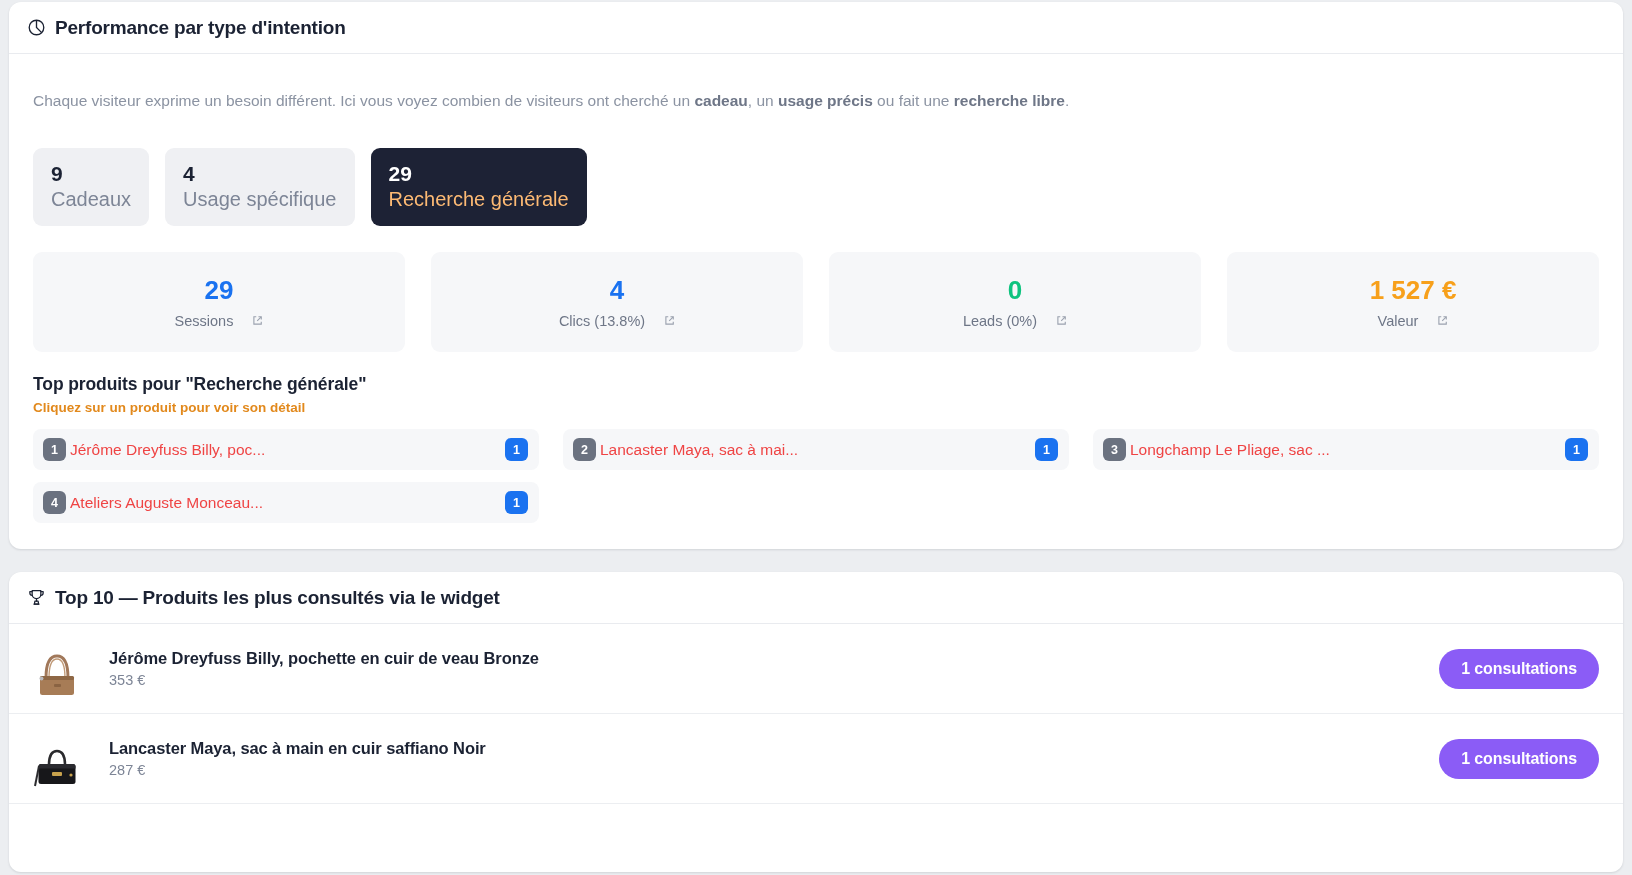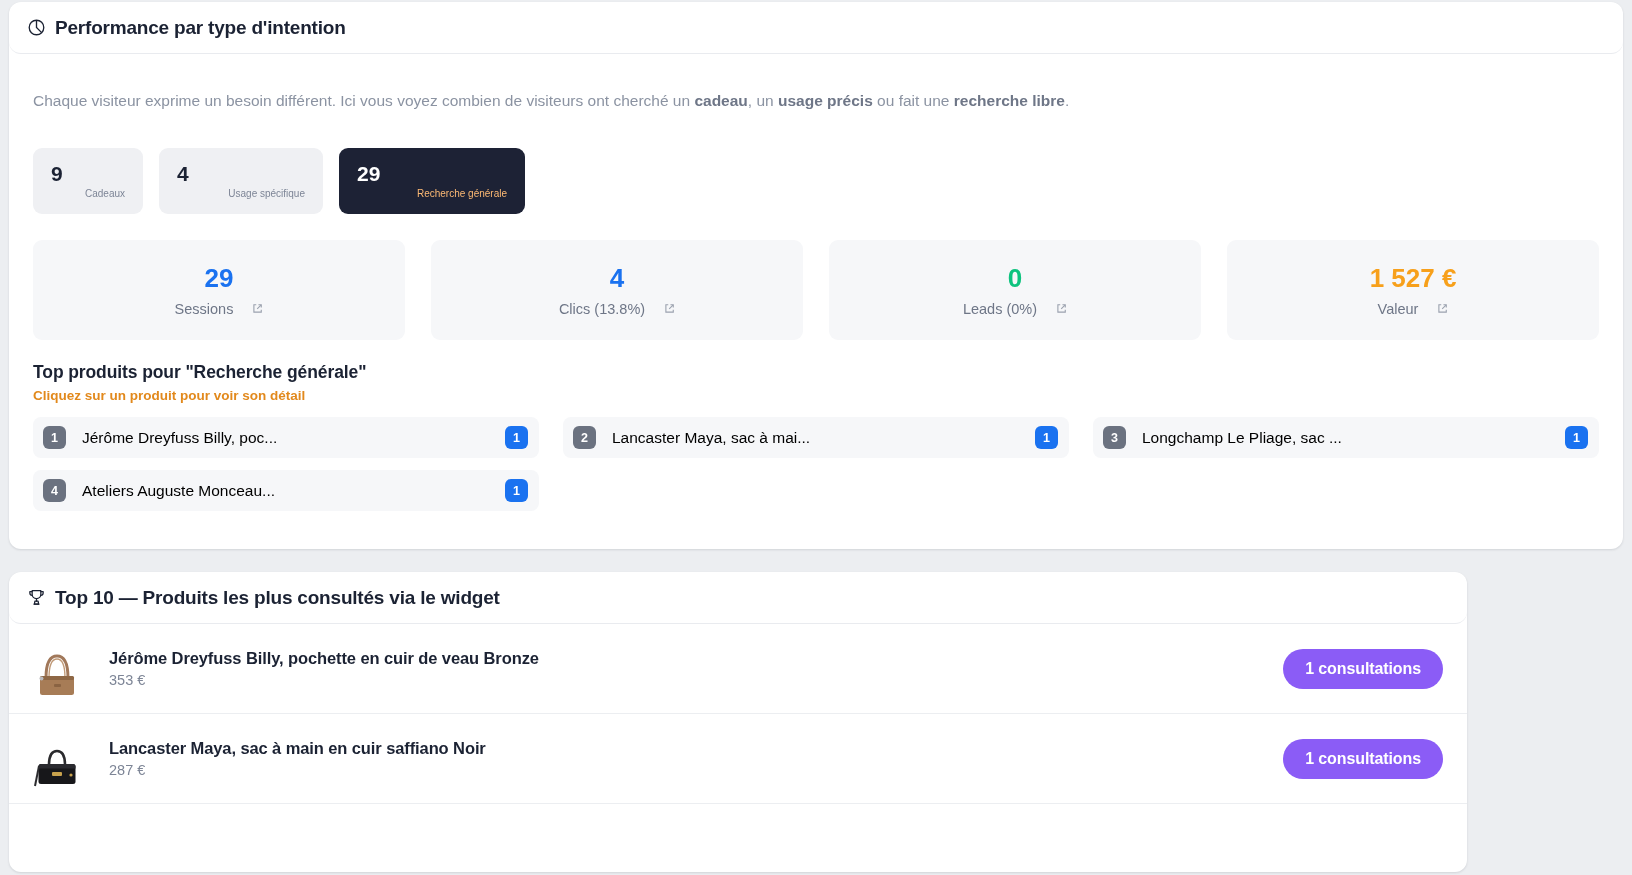--- a/index.html
+++ b/index.html
@@ -19,29 +19,28 @@
     background: #ffffff;
     border-radius: 12px;
     box-shadow: 0 1px 3px rgba(16,24,40,.07), 0 1px 2px rgba(16,24,40,.05);
     overflow: hidden;
   }
   .card-a {
     position: absolute; left: 9px; top: 2px; width: 1614px; height: 547px;
     border-top-left-radius: 12px; border-top-right-radius: 12px;
   }
   .card-b {
-    position: absolute; left: 9px; top: 572px; width: 1458px; height: 300px;
+    position: absolute; left: 9px; top: 572px; width: 1614px; height: 300px;
   }
 
   .card-head {
     height: 52px;
     display: flex; align-items: center;
     padding: 0 17px;
     border-bottom: 1px solid #e9ebef;
-    border-radius: 12px;
   }
   .card-head .ttl {
     font-size: 19px; font-weight: 700; color: #1b2233;
     letter-spacing: -.2px;
   }
   .head-icon {
     width: 21px; height: 21px; margin-right: 8px;
     display: inline-flex; align-items: center; justify-content: center;
     color: #1b2233; flex: 0 0 auto;
   }
@@ -61,21 +60,21 @@
   }
   .tab {
     border-radius: 9px;
     padding: 14px 18px 15px 18px;
     min-width: 110px;
     background: #eff0f3;
     cursor: pointer;
     user-select: none;
   }
   .tab .num { font-size: 21px; font-weight: 700; color: #1b2233; line-height: 1.12; }
-  .tab .lbl { font-size: 10px; color: #7d8596; margin-top: 3px; text-align: right; }
+  .tab .lbl { font-size: 20px; color: #7d8596; margin-top: 3px; text-align: right; }
   .tab.sel { background: #1d2235; }
   .tab.sel .num { color: #ffffff; }
   .tab.sel .lbl { color: #fdba74; }
   .tab.w2 { min-width: 164px; }
   .tab.w3 { min-width: 186px; }
 
   
   .kpis {
     display: flex; gap: 26px;
     padding: 26px 24px 0 24px;
@@ -121,22 +120,22 @@
     cursor: pointer;
   }
   .rank {
     width: 23px; height: 23px; border-radius: 6px;
     background: #6b7280; color: #fff;
     font-size: 12.5px; font-weight: 700;
     display: flex; align-items: center; justify-content: center;
     flex: 0 0 auto;
   }
   .tp-name {
-    margin-left: 16px;
-    font-size: 15.5px; color: #000000;
+    margin-left: 4px;
+    font-size: 15.5px; color: #ef4444;
     white-space: nowrap; overflow: hidden; text-overflow: ellipsis;
     flex: 1 1 auto;
   }
   .cnt {
     margin-left: 10px; flex: 0 0 auto;
     min-width: 23px; height: 23px; border-radius: 6px;
     background: #1a72f0; color: #fff;
     font-size: 12.5px; font-weight: 700;
     display: flex; align-items: center; justify-content: center;
     padding: 0 5px;

